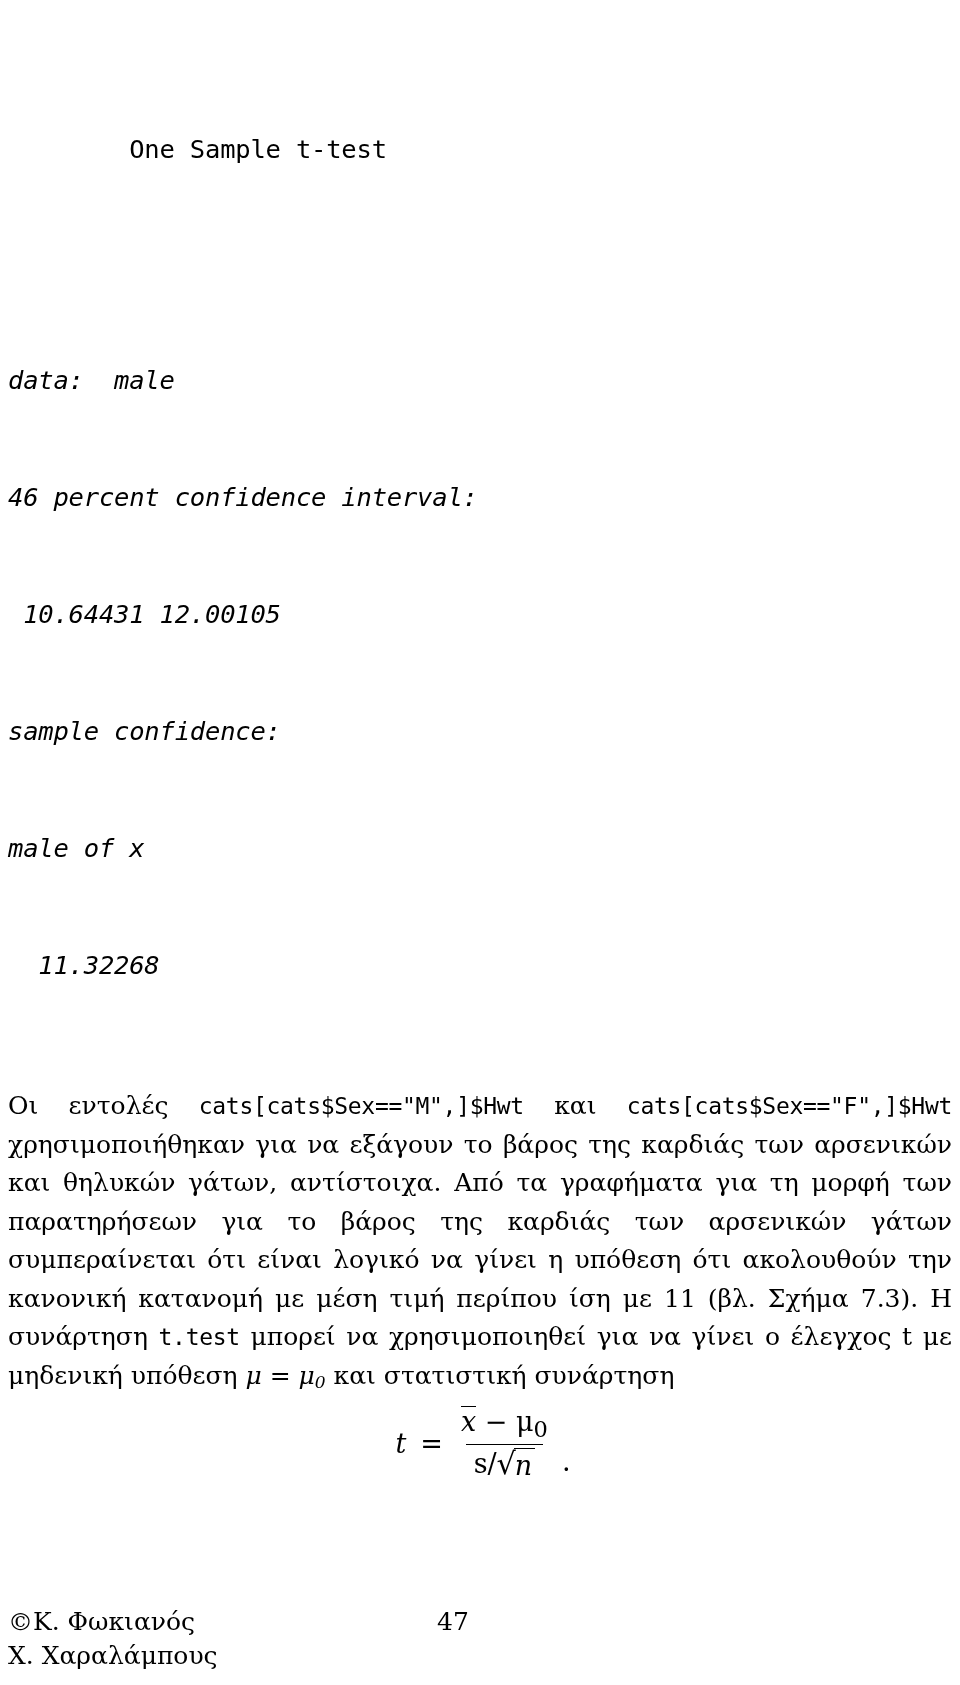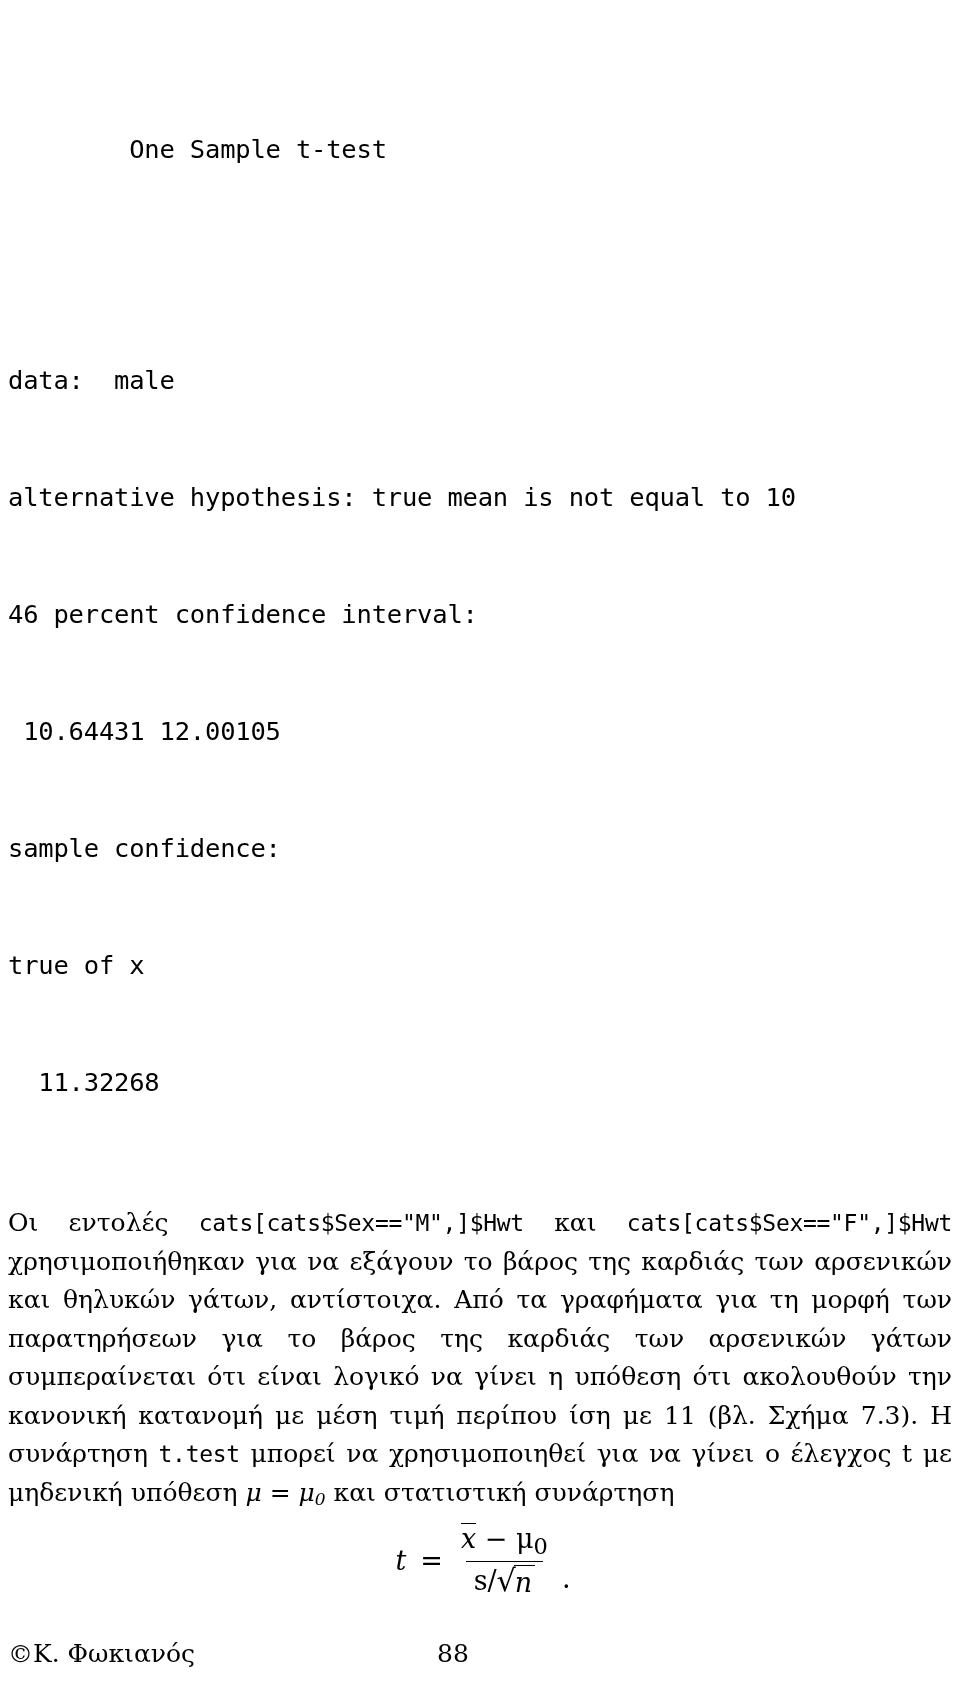--- a/index.html
+++ b/index.html
@@ -34,20 +34,21 @@
   .code-block {
     font-family: "DejaVu Sans Mono", "Liberation Mono", monospace;
     font-size: 25.5px;
     line-height: 39px;
     white-space: pre;
     letter-spacing: -0.2px;
   }
   .code-line {
     white-space: pre;
     height: 39px;
+    font-style: italic;
   }
   .code-title {
     font-family: "DejaVu Sans Mono", "Liberation Mono", monospace;
     font-size: 25.5px;
     line-height: 39px;
     white-space: pre;
     letter-spacing: -0.2px;
   }
 
   
@@ -143,46 +144,44 @@
     left: 8px;
     top: 1597px;
     width: 944px;
     font-family: "DejaVu Serif", "Liberation Serif", serif;
     font-size: 25px;
     line-height: 34px;
   }
   .footer-row {
     position: relative;
     height: 34px;
-    margin-top: 32px;
   }
   .footer-author { position: absolute; left: 0; top: 0; }
   .footer-page   { position: absolute; left: 429px; top: 0; }
   .footer-author2 { position: absolute; left: 0; top: 0; }
   .sp-24 { height: 24px; }
   .sp-36 { height: 36px; }
   .sp-44 { height: 44px; }
 </style>
 </head>
 <body>
 
 <div class="page">
   <div class="content">
 
     <div class="sp-44"></div>
 
     <div class="code-block">
       <div class="code-title"><span>        </span><span>One Sample t-test</span></div>
       <div class="sp-36"></div>
       <div class="code-line">data:  male</div>
-      <div class="code-line">alternative hypothesis: true mean is not equal to 10</div>
       <div class="code-line">46 percent confidence interval:</div>
       <div class="code-line"> 10.64431 12.00105</div>
       <div class="code-line">sample confidence:</div>
-      <div class="code-line">true of x</div>
+      <div class="code-line">male of x</div>
       <div class="code-line">  11.32268</div>
     </div>
 
     <div class="sp-24"></div>
 
     <p class="para" style="margin:0;">
       <span>Οι εντολές </span><span class="tt">cats[cats$Sex=="M",]$Hwt</span><span> και </span><span class="tt">cats[cats$Sex=="F",]$Hwt</span><span> χρησιμοποιήθηκαν για να εξάγουν το βάρος της καρδιάς των αρσενικών και θηλυκών γάτων, αντίστοιχα.  Από τα γραφήματα για τη μορφή των παρατηρήσεων για το βάρος της καρδιάς των αρσενικών γάτων συμπεραίνεται ότι είναι λογικό να γίνει η υπόθεση ότι ακολουθούν την κανονική κατανομή με μέση τιμή περίπου ίση με 11 (βλ. Σχήμα 7.3). Η συνάρτηση </span><span class="tt">t.test</span><span> μπορεί να χρησιμοποιηθεί για να γίνει ο έλεγχος t με μηδενική υπόθεση </span><span class="mathi">μ</span><span> = </span><span class="mathi"><span>μ</span><sub>0</sub></span><span> και στατιστική συνάρτηση</span>
     </p>
 
     <div class="formula-row">
@@ -198,19 +197,19 @@
         </span>
         <span class="period">.</span>
       </span>
     </div>
 
   </div>
 
   <div class="footer">
     <div class="footer-row">
       <span class="footer-author">©Κ. Φωκιανός</span>
-      <span class="footer-page">88</span>
+      <span class="footer-page">47</span>
     </div>
     <div class="footer-row">
       <span class="footer-author2">Χ. Χαραλάμπους</span>
     </div>
   </div>
 </div>
 
 </body></html>

